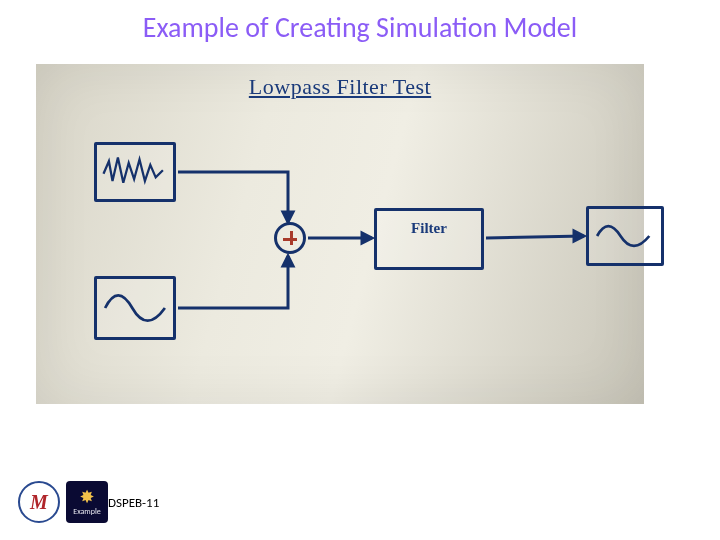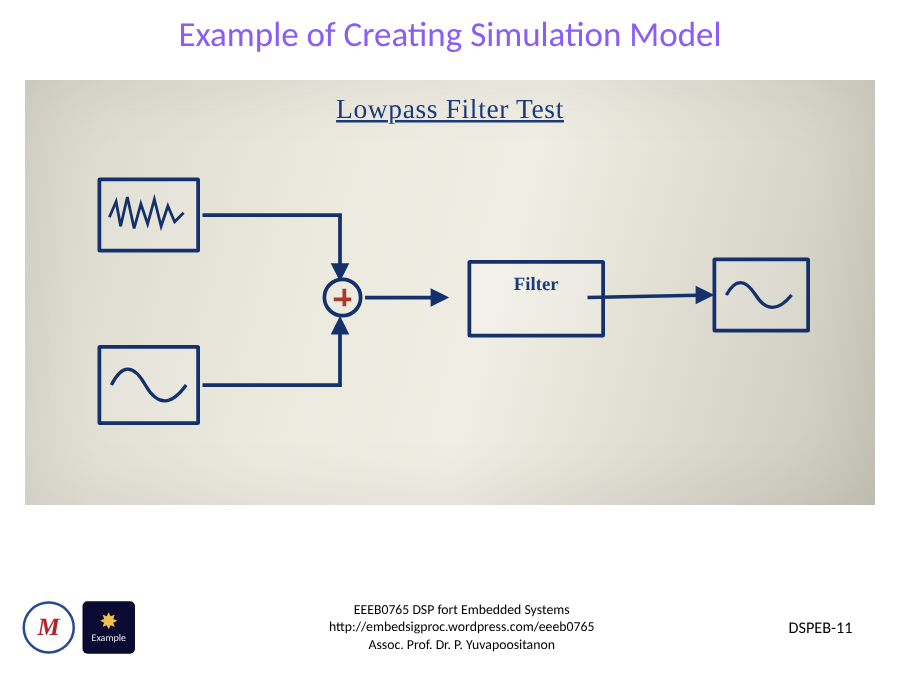--- a/index.html
+++ b/index.html
@@ -13,22 +13,22 @@
   }
   .title {
     font-size: 28px;
     font-weight: 400;
     text-align: center;
     padding: 12px 40px 8px 40px;
     line-height: 1.15;
     color: #8b5cf6;
   }
   .photo {
-    margin: 12px 20px 0 20px;
-    width: 680px;
+    margin: 12px 20px 0 36px;
+    width: 608px;
     height: 340px;
     background: linear-gradient(105deg, #d8d5c8 0%, #eceadf 35%, #f0eee4 55%, #c9c6b9 100%);
     position: relative;
     box-shadow: inset 0 0 60px rgba(0,0,0,0.08);
   }
   .wb-title {
     position: absolute;
     top: 10px;
     left: 50%;
     transform: translateX(-50%);
@@ -40,21 +40,21 @@
   }
   .box {
     position: absolute;
     border: 3px solid #15316b;
     border-radius: 2px;
     background: rgba(255,255,255,0.15);
   }
   .box svg { width: 100%; height: 100%; display: block; }
   .box-noise  { left: 58px;  top: 78px;  width: 82px; height: 60px; }
   .box-sine   { left: 58px;  top: 212px; width: 82px; height: 64px; }
-  .box-filter { left: 354px; top: 144px; width: 110px; height: 62px; }
+  .box-filter { left: 338px; top: 144px; width: 110px; height: 62px; }
   .box-out    { left: 550px; top: 142px; width: 78px; height: 60px; }
   .filter-text {
     font-family: "Comic Sans MS", cursive;
     color: #1a3a7a;
     text-align: center;
     font-size: 15px;
     line-height: 1.05;
     padding-top: 10px;
     font-weight: bold;
   }
@@ -186,19 +186,14 @@
 </div>
 
 <div class="footer">
   <div class="logos">
     <div class="logo logo-uni">M</div>
     <div class="logo logo-cesdsp">
       <div class="burst">✸</div>
       <div>Example</div>
     </div>
   </div>
-  <div class="footer-center">
-    <div>EEEB0765 DSP fort Embedded Systems</div>
-    <div>http://embedsigproc.wordpress.com/eeeb0765</div>
-    <div>Assoc. Prof. Dr. P. Yuvapoositanon</div>
-  </div>
   <div class="footer-right">DSPEB-11</div>
 </div>
 
 </body></html>

